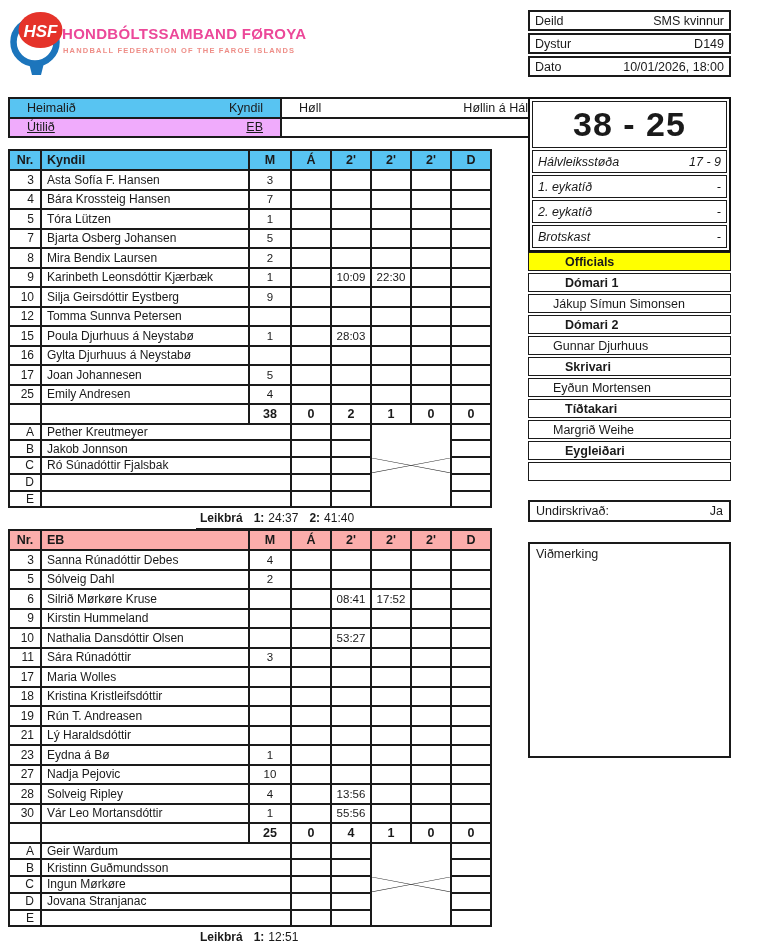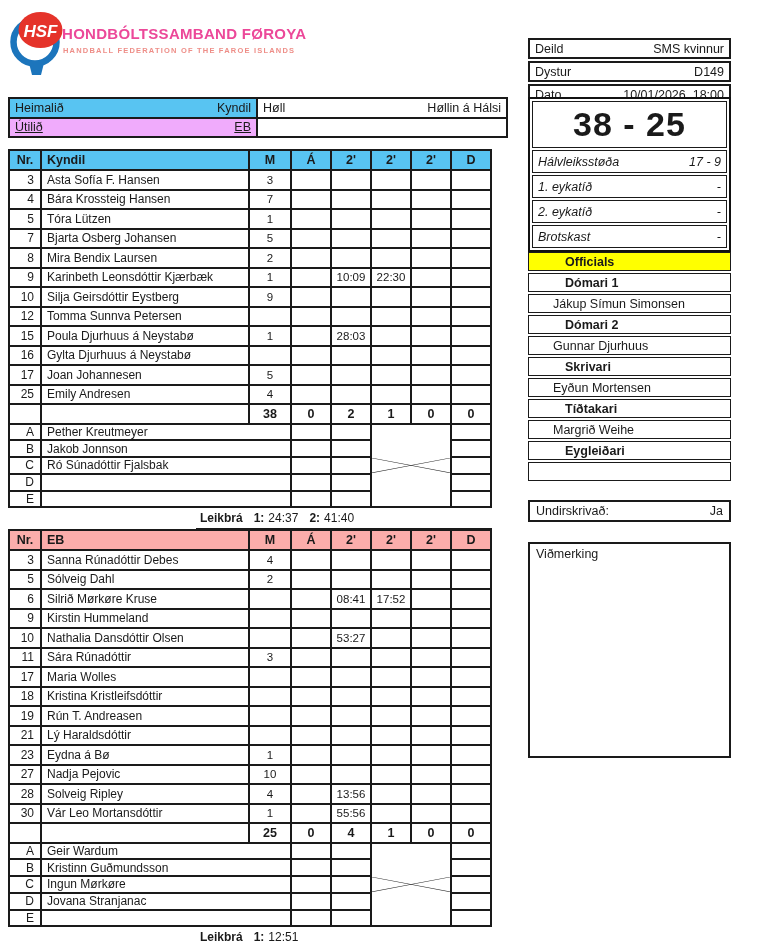--- a/index.html
+++ b/index.html
@@ -11,28 +11,28 @@
   .page { position:relative; width:759px; height:945px; }
 
   
   #logo { position:absolute; left:10px; top:10px; }
   #fed-title { position:absolute; left:62px; top:25px; font-size:15px; font-weight:bold;
                letter-spacing:0.3px; white-space:nowrap; }
   #fed-sub   { position:absolute; left:63px; top:46px; font-size:7.5px; font-weight:bold;
                letter-spacing:1.2px; white-space:nowrap; }
 
   
-  #match-info { position:absolute; left:528px; top:10px; width:203px;margin-top:28px; }
+  #match-info { position:absolute; left:528px; top:10px; width:203px; }
   .info-row { box-sizing:border-box; border:2px solid #1a1a1a; height:21px; margin-bottom:2px;
               display:flex; justify-content:space-between; align-items:center; padding:0 5px;
               font-size:12.5px; background:#fff; }
 
   
   .teams-box { position:absolute; left:8px; top:97px; border-collapse:collapse; table-layout:fixed; }
-  .teams-box td { border:2px solid #1a1a1a; height:17.5px; padding:0 5px; font-size:12.5px;margin-top:36px; }
+  .teams-box td { border:2px solid #1a1a1a; height:17.5px; padding:0 17px; font-size:12.5px;margin-top:36px; }
   .cellflex { display:flex; justify-content:space-between; align-items:center; }
 
   
   .twrap { position:absolute; left:8px; width:489px; }
   .ptable { border-collapse:collapse; table-layout:fixed; width:482px; }
   .ptable th, .ptable td { border:2px solid #1a1a1a; overflow:hidden; white-space:nowrap; padding:0; }
   .ptable th { height:18px; font-size:12.5px; font-weight:bold; text-align:center; }
   .ptable th.name { text-align:left; padding-left:5px; }
   .ptable td { height:17.5px; font-size:12px; background:#fff; }
   .ptable td.nr  { text-align:right; padding-right:6px; }

